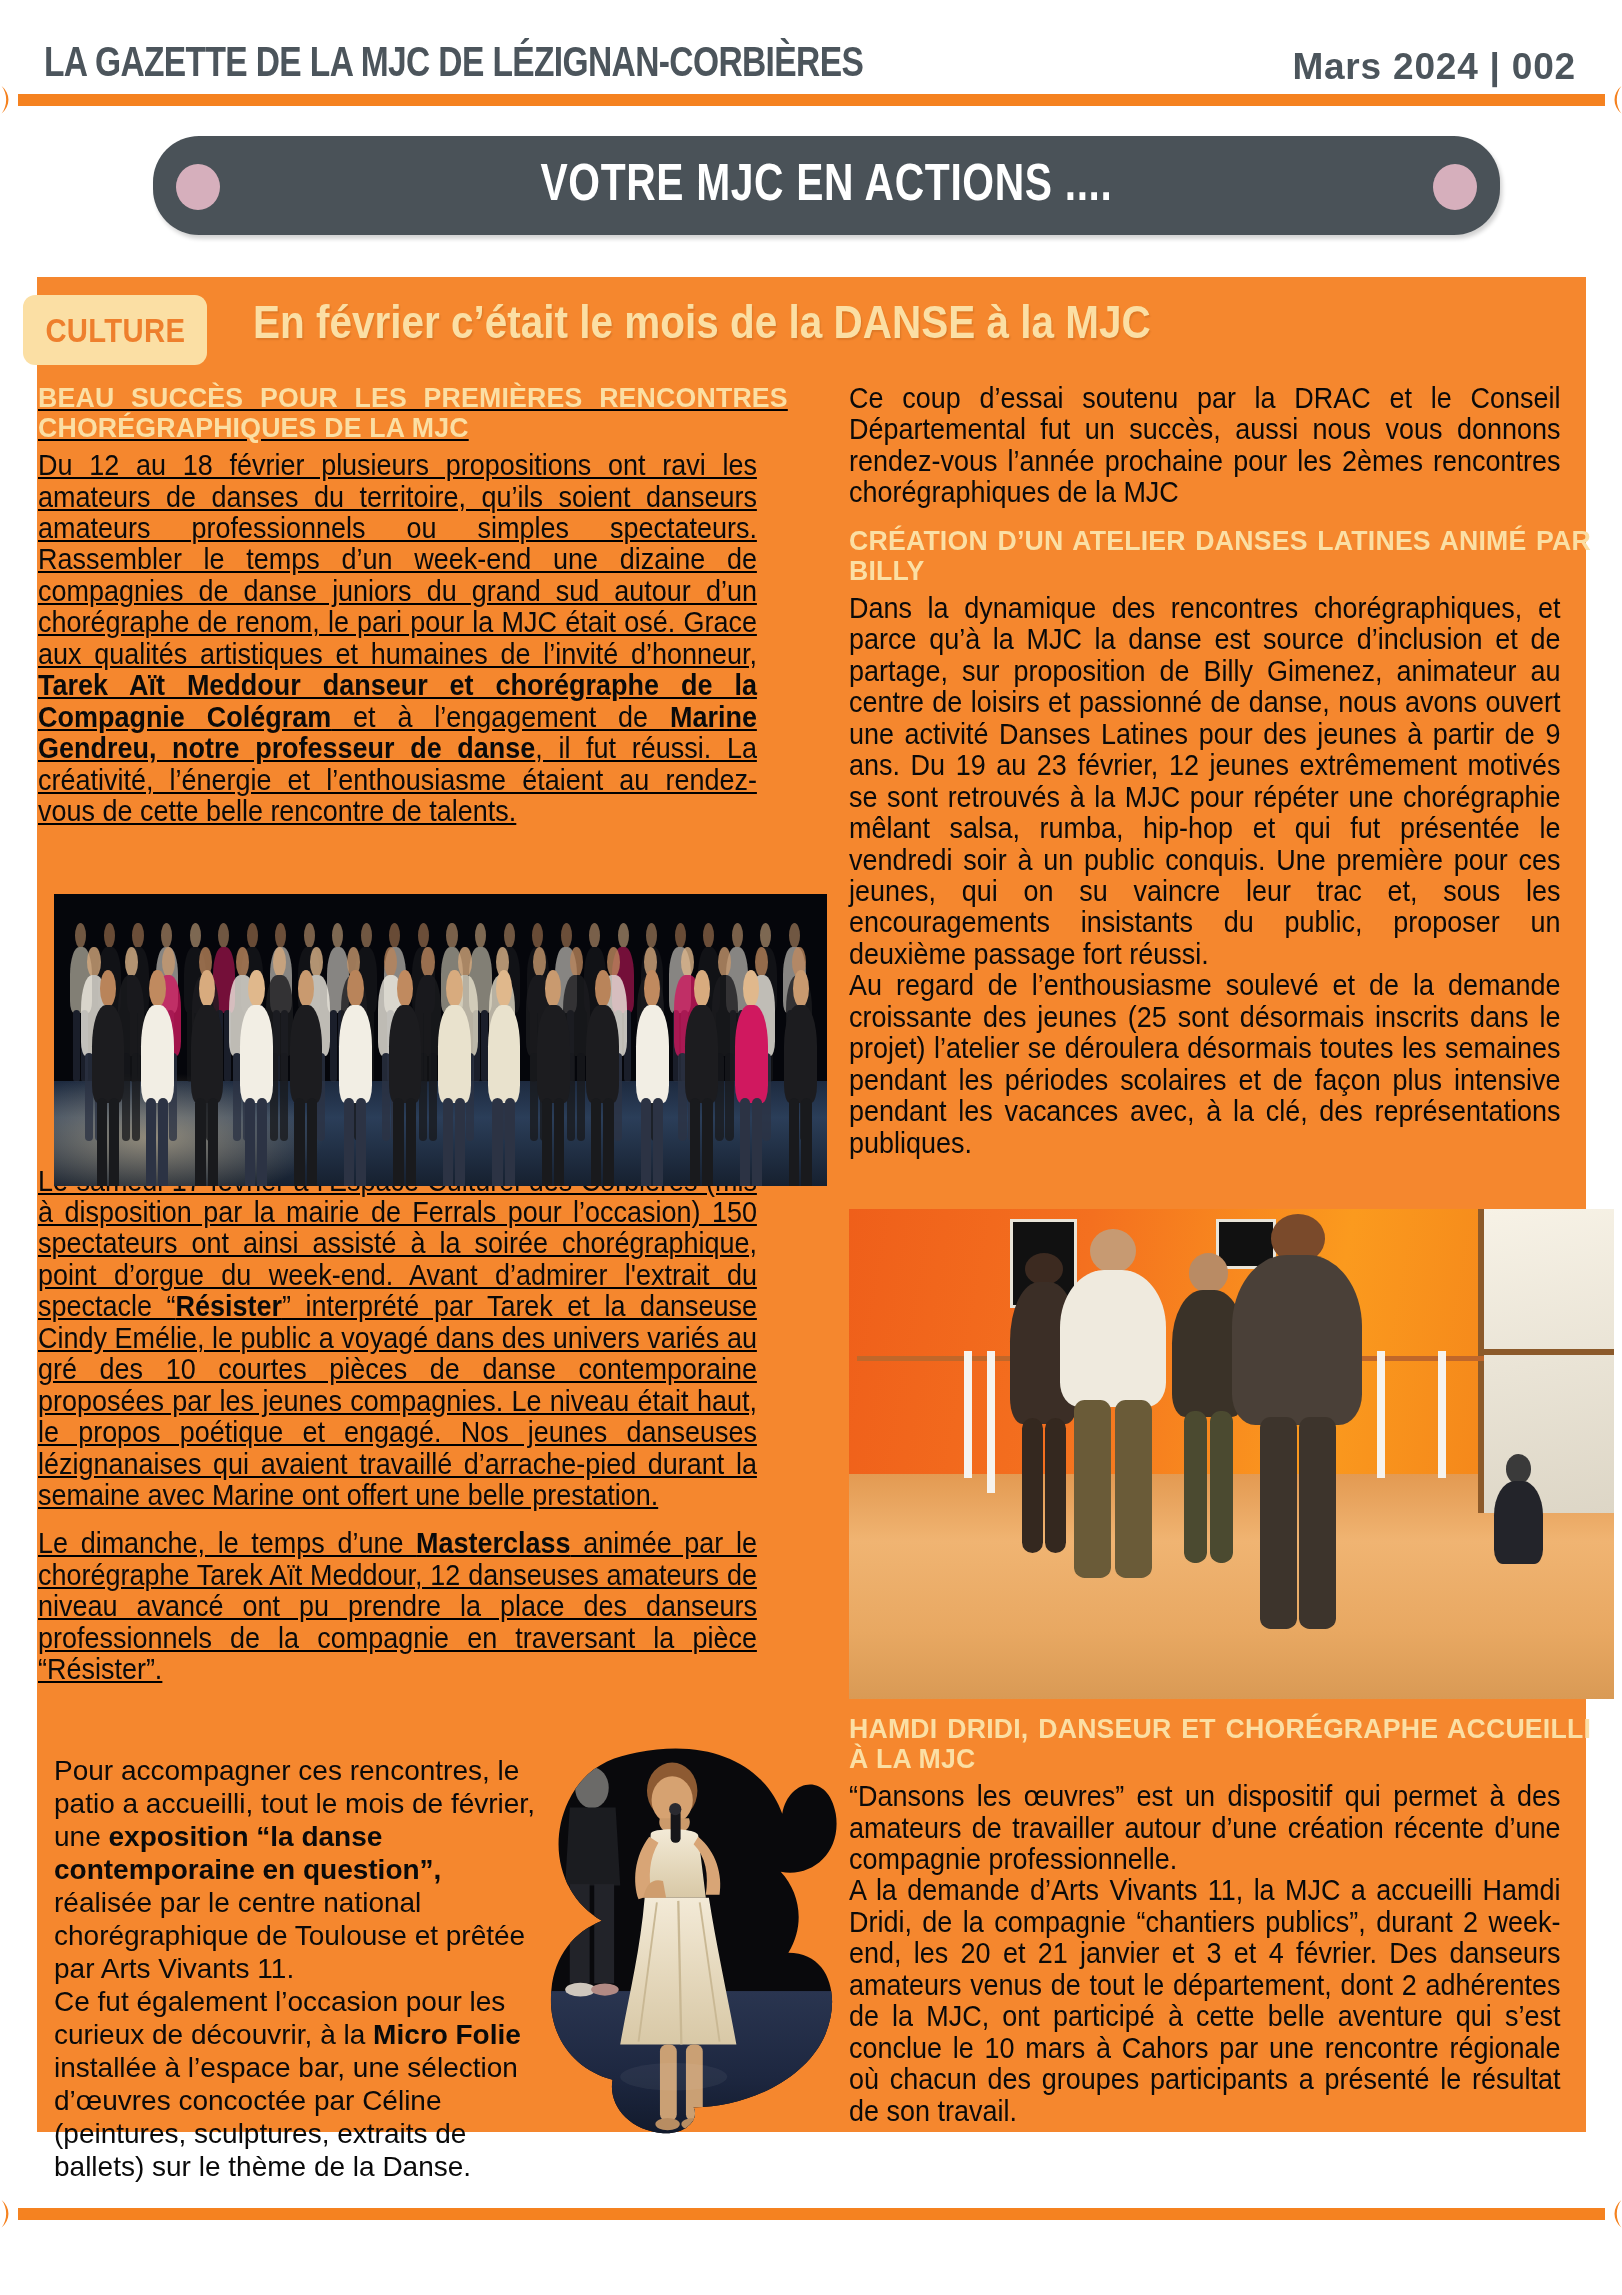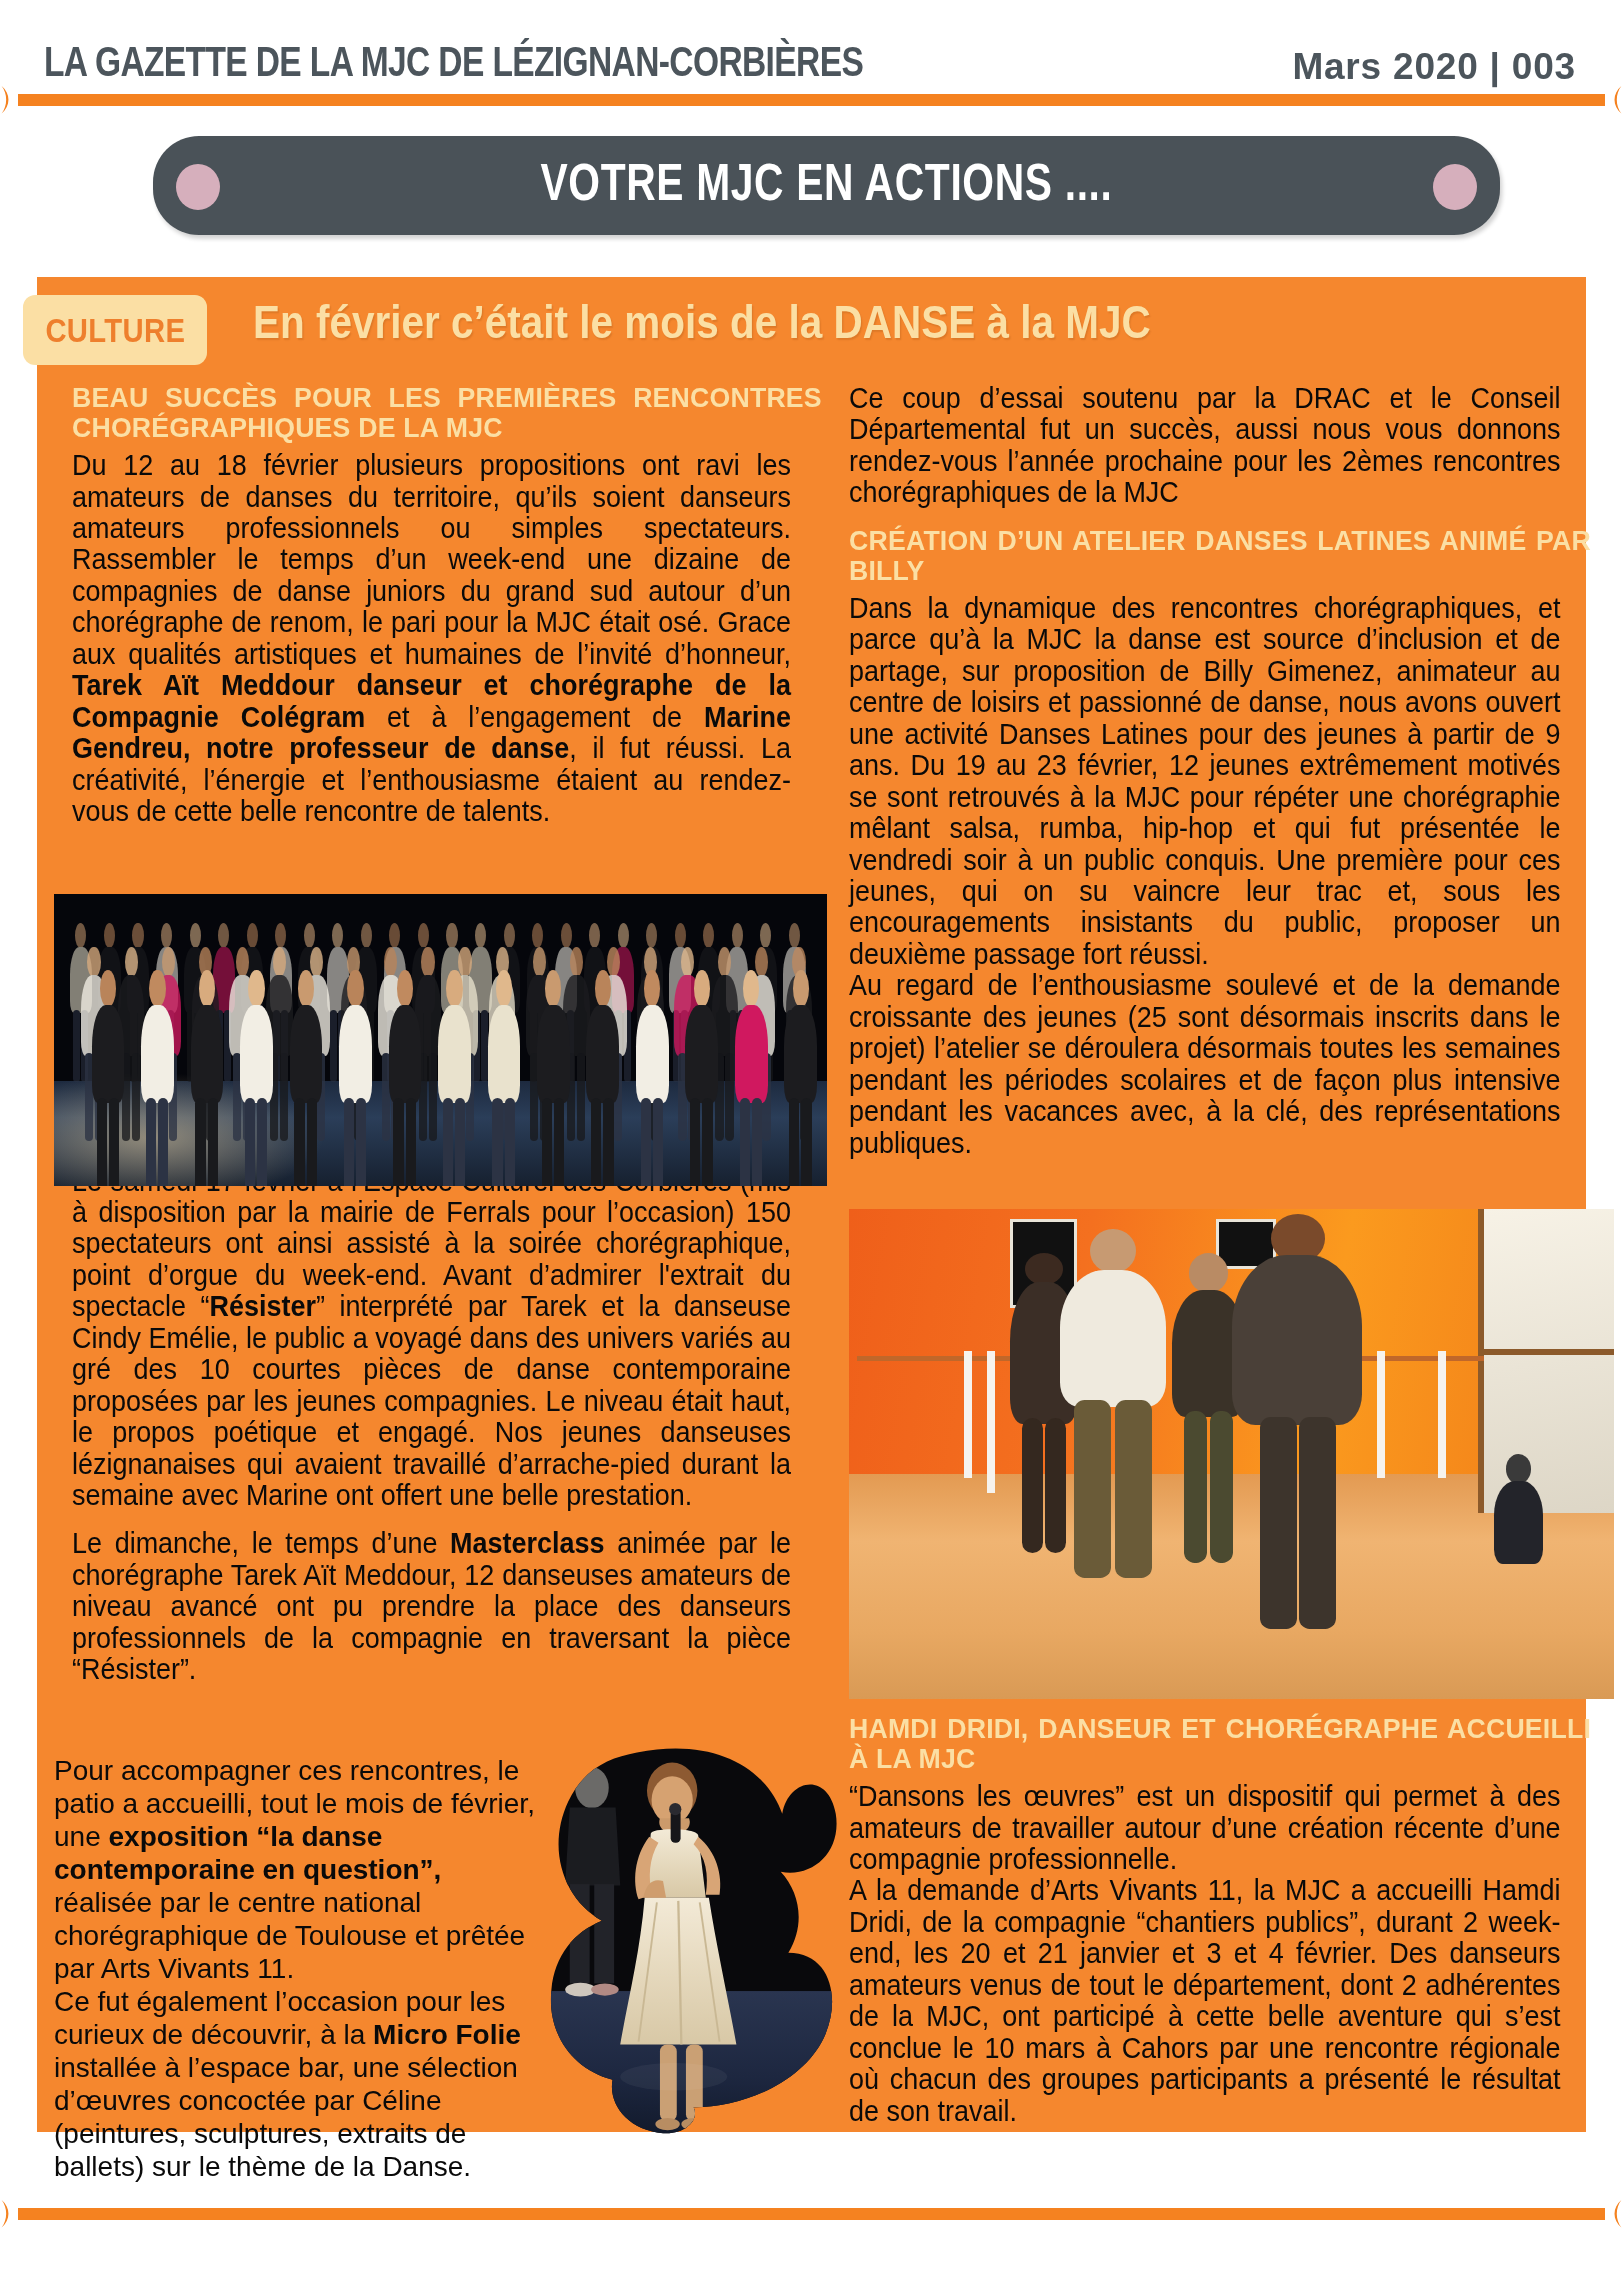--- a/index.html
+++ b/index.html
@@ -68,21 +68,21 @@
 
   #section-title{
     position:absolute;left:253px;top:295px;
     color:#FBDFA4;font-weight:bold;font-size:46px;white-space:nowrap;
     transform:scaleX(0.88);transform-origin:left top;
     text-shadow:1.5px 1.5px 1.5px rgba(120,60,10,0.18);
   }
 
   
   .col{position:absolute;top:383px;}
-  #col-left{left:72px;width:773px;}
+  #col-left{left:38px;width:773px;text-decoration:underline;}
   #col-right{left:849px;width:765px;}
 
   h3.subhead{
     margin:0 0 7.7px 0;
     color:#FBDFA4;font-weight:bold;font-size:27.5px;line-height:1.08;
     text-align:justify;text-align-last:left;
     transform:scaleX(0.97);transform-origin:left top;
     letter-spacing:0.2px;
   }
   p.body{
@@ -146,21 +146,21 @@
   .d-leg{position:absolute;border-radius:10.7px;}
 
   
   #photo-blob{left:536px;top:1748px;width:306px;height:386px;}
 </style>
 </head>
 <body>
 
 <div id="masthead">
   <div id="masthead-title">LA GAZETTE DE LA MJC  DE LÉZIGNAN-CORBIÈRES</div>
-  <div id="masthead-issue">Mars 2020 | 003</div>
+  <div id="masthead-issue">Mars 2024 | 002</div>
 </div>
 
 <div class="rule-wrap" id="rule-top">
   <div class="rule-bar"></div>
   <div class="rule-arrow" style="left:0">
     <svg width="20" height="27.5" viewBox="0 0 26 36">
         <path d="M2 0 C14 10 14 26 2 36 C10 26 10 10 2 0 Z" fill="#F58220"></path>
       </svg>
   </div>
   <div class="rule-arrow" style="right:0">

